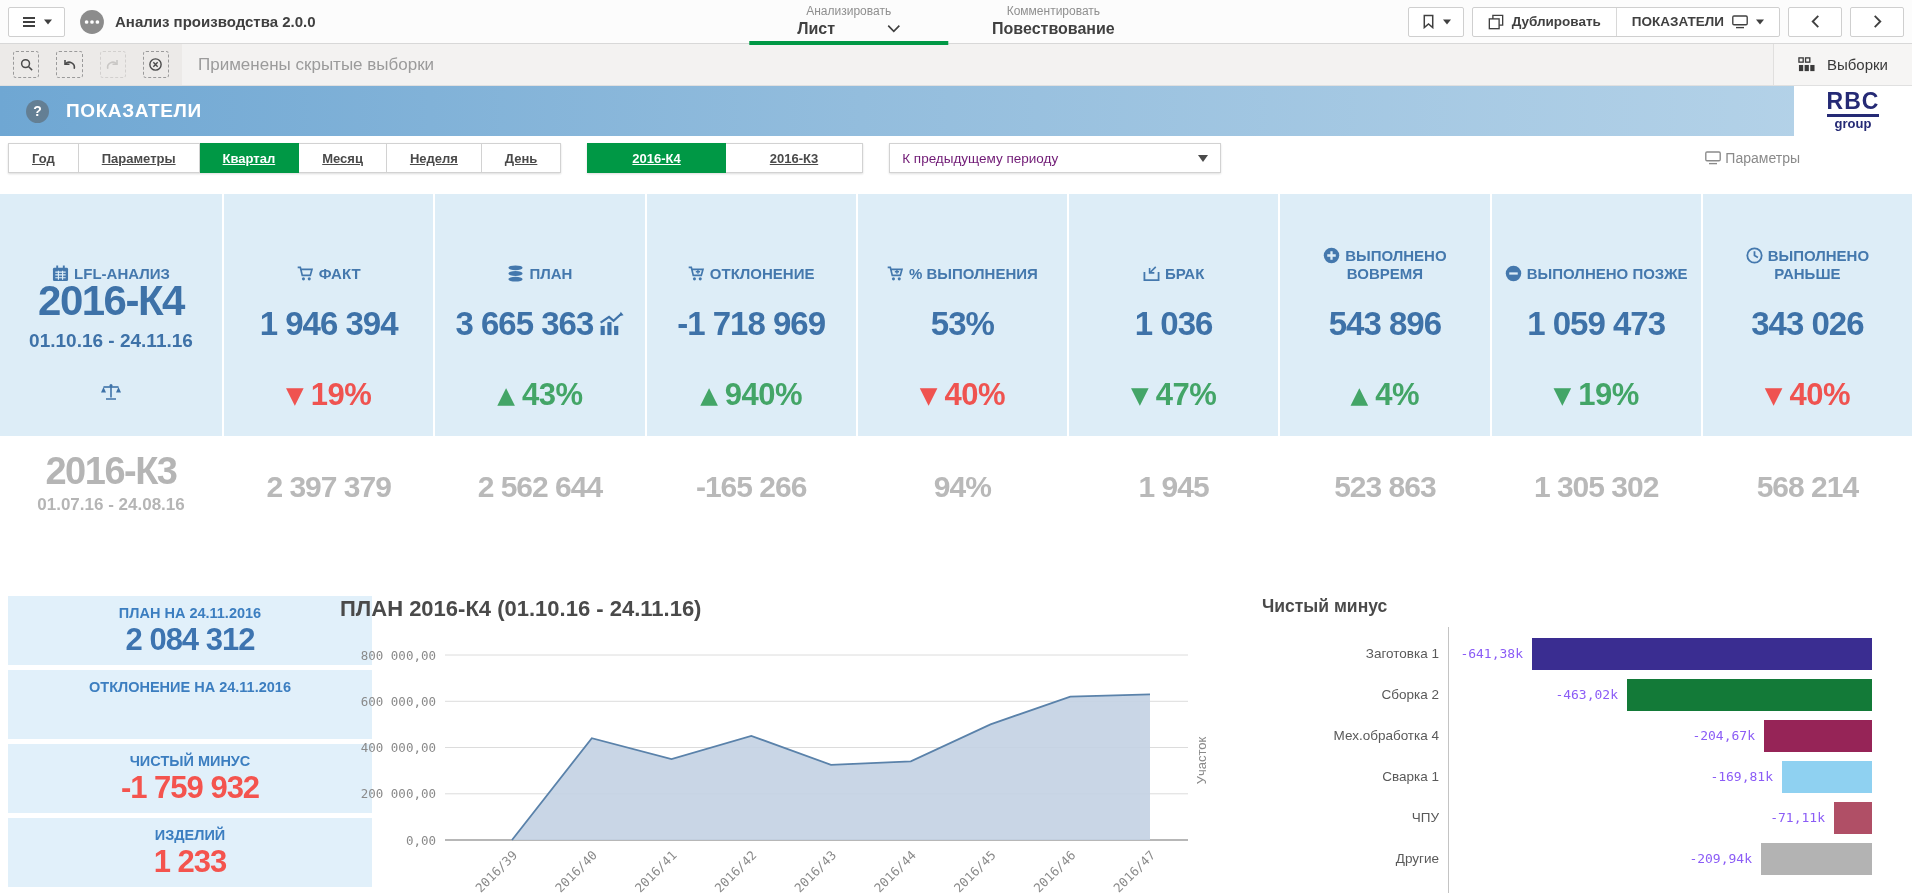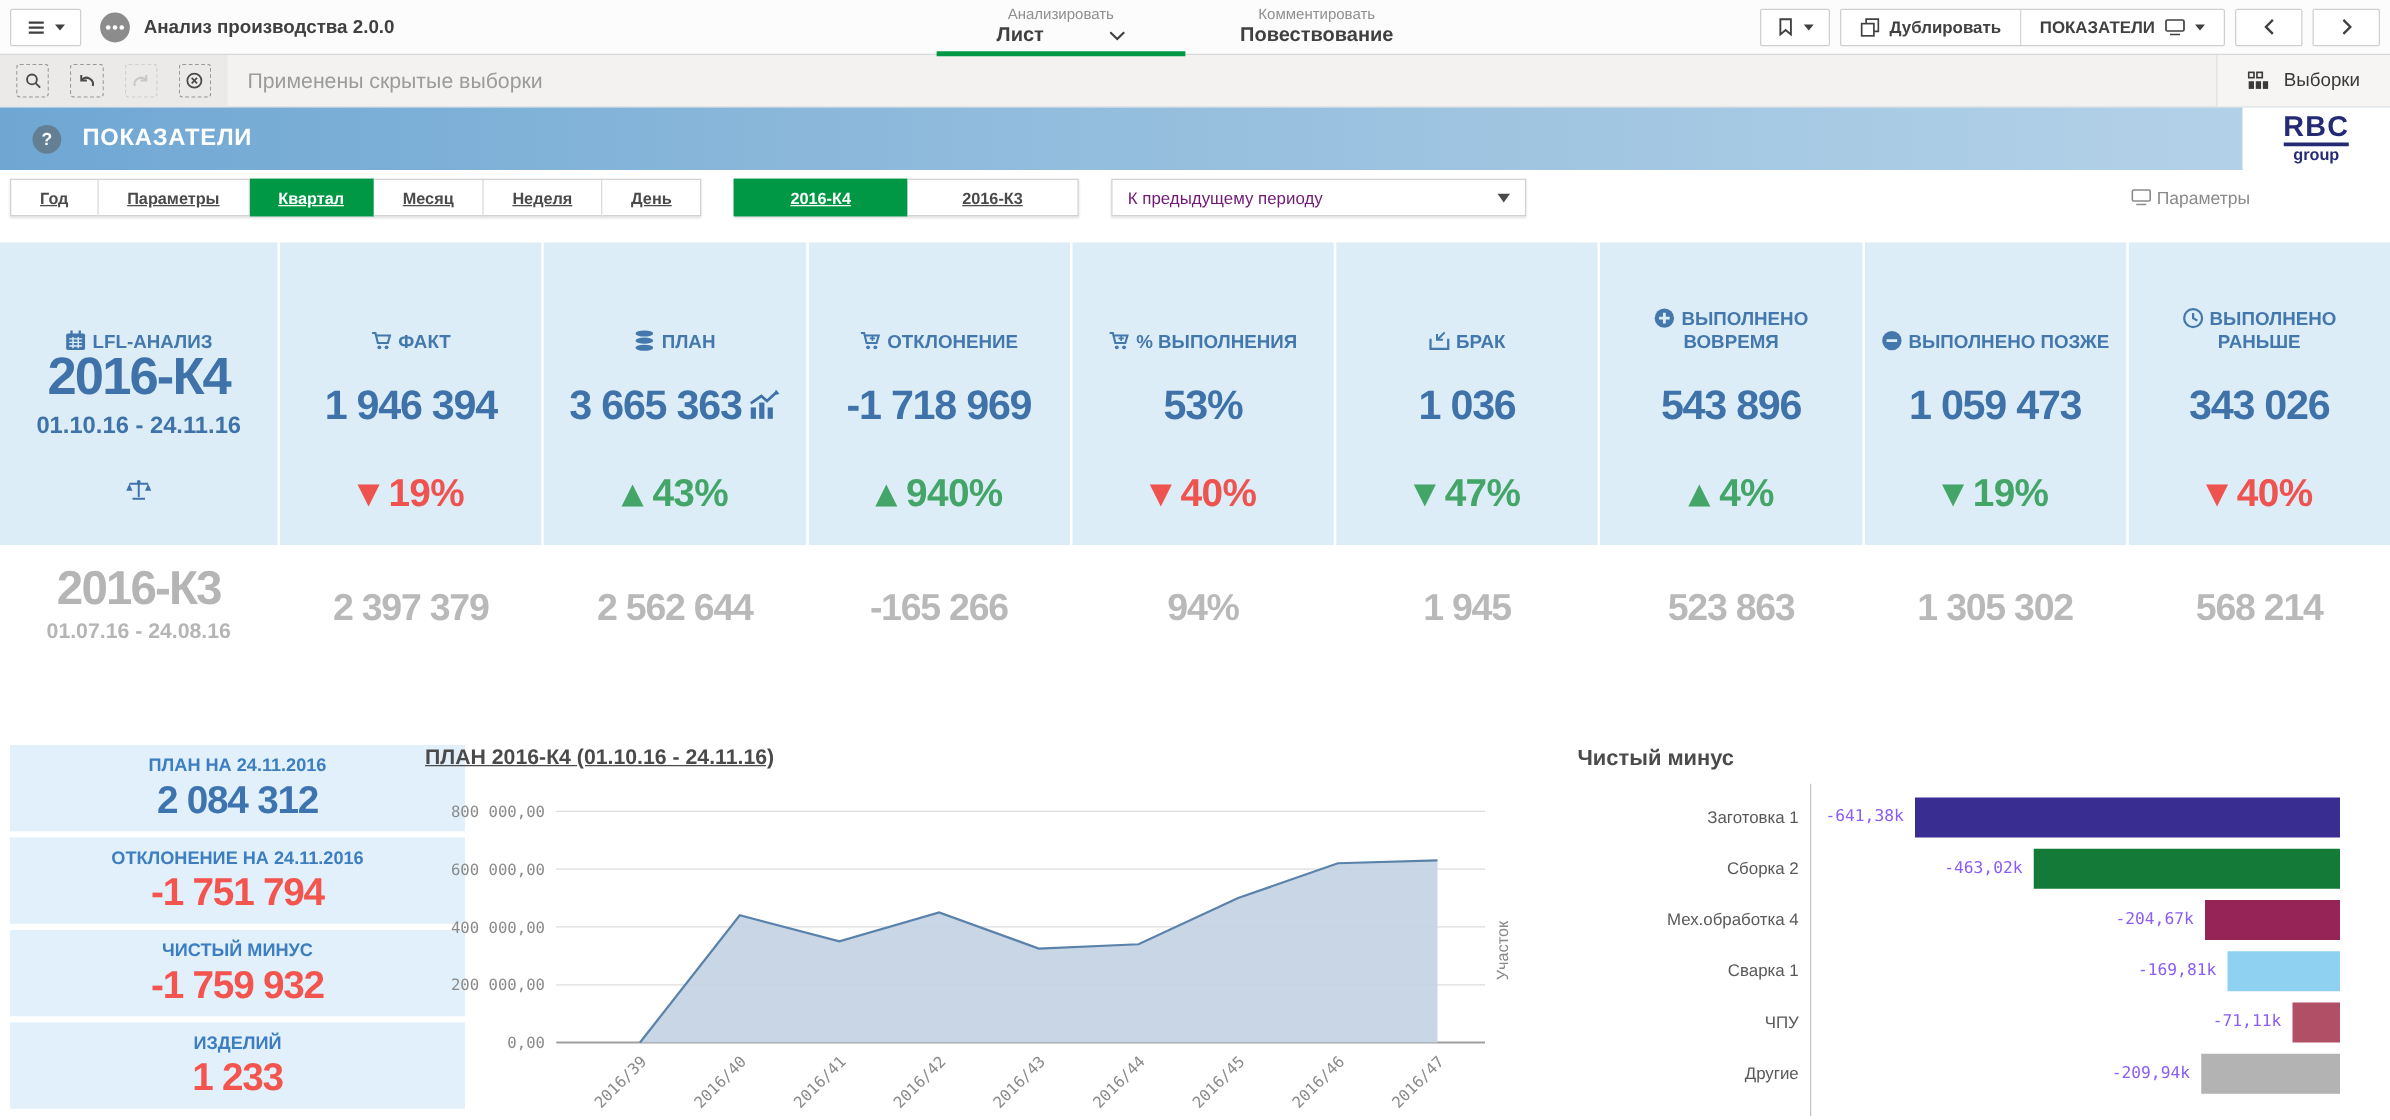--- a/index.html
+++ b/index.html
@@ -105,21 +105,21 @@
 
   
   .bottom { position:relative; height:300px; margin-top:28px; }
   .cards { position:absolute; left:8px; top:2px; width:364px; }
   .card { background:#e1f0fa; height:69px; margin-bottom:5px; text-align:center; }
   .card-label { padding-top:9px; font-size:14.5px; font-weight:bold; color:#3c7ec0; }
   .card-value { font-size:31px; font-weight:bold; letter-spacing:-1px; line-height:1.25; }
   .v-blue { color:#3d74b0; } .v-red { color:#f4544e; }
 
   .areachart { position:absolute; left:336px; top:0; width:856px; }
-  .ac-title { font-size:17px; font-weight:bold; color:#4a4a4a; margin:2px 0 0 4px;text-decoration:underline; }
+  .ac-title { font-size:22px; font-weight:bold; color:#4a4a4a; margin:2px 0 0 4px; }
   .areachart svg { display:block; }
   .tick { font-family:"DejaVu Sans Mono", monospace; font-size:12.5px; fill:#8a8a8a; }
 
   .netchart { position:absolute; left:1190px; top:0; width:722px; }
   .nc-title { font-size:17.5px; font-weight:bold; color:#4a4a4a; margin:2px 0 10px 72px; }
   .nc-body { display:flex; }
   .nc-ylab { width:24px; display:flex; align-items:center; justify-content:center; }
   .nc-ylab span { transform:rotate(-90deg); white-space:nowrap; color:#8a8a8a; font-size:13px; }
   .nc-rows { flex:1; }
   .nc-row { display:flex; align-items:center; height:41px; }
@@ -496,21 +496,20 @@
   </div>
 
 <div class="bottom">
   <div class="cards" id="cards">
       <div class="card">
         <div class="card-label">ПЛАН НА 24.11.2016</div>
         <div class="card-value v-blue">2 084 312</div>
       </div>
       <div class="card">
         <div class="card-label">ОТКЛОНЕНИЕ НА 24.11.2016</div>
-        <div class="card-value v-red">-1 751 794</div>
       </div>
       <div class="card">
         <div class="card-label">ЧИСТЫЙ МИНУС</div>
         <div class="card-value v-red">-1 759 932</div>
       </div>
       <div class="card">
         <div class="card-label">ИЗДЕЛИЙ</div>
         <div class="card-value v-red">1 233</div>
       </div>
     </div>

